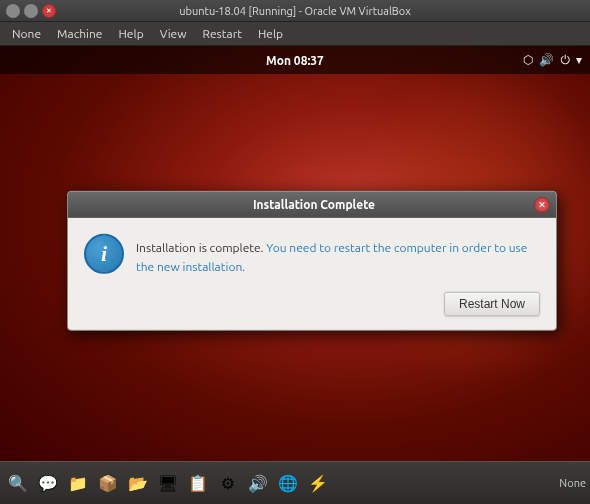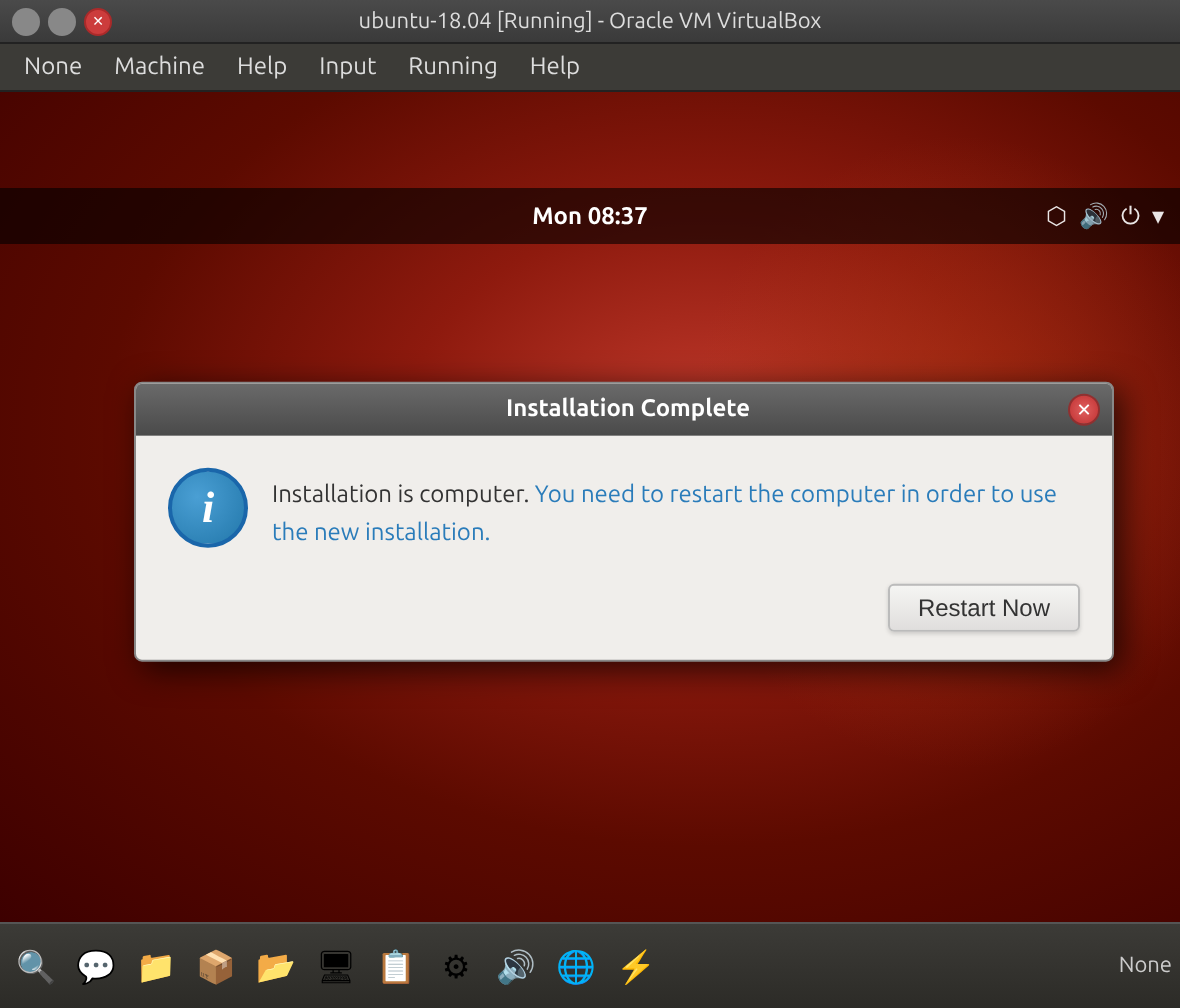--- a/index.html
+++ b/index.html
@@ -92,21 +92,20 @@
     .top-panel {
       position: absolute;
       top: 0;
       left: 0;
       right: 0;
       height: 28px;
       background: rgba(0,0,0,0.6);
       display: flex;
       align-items: center;
       justify-content: center;
-      margin-top: 48px;
     }
     .panel-time {
       color: #fff;
       font-size: 12px;
       font-weight: bold;
     }
     .panel-right-icons {
       position: absolute;
       right: 8px;
       display: flex;
@@ -254,22 +253,22 @@
     <button class="title-btn close"></button>
   </div>
   <span class="title-bar-title">ubuntu-18.04 [Running] - Oracle VM VirtualBox</span>
   <div style="width:50px"></div>
 </div>
 
 <div class="menu-bar">
   <span class="menu-item">None</span>
   <span class="menu-item">Machine</span>
   <span class="menu-item">Help</span>
-  <span class="menu-item">Input</span>
-  <span class="menu-item">Running</span>
+  <span class="menu-item">View</span>
+  <span class="menu-item">Restart</span>
   <span class="menu-item">Help</span>
 </div>
 
 <div class="desktop">
 
   <div class="top-panel">
     <span class="panel-time">Mon 08:37</span>
     <div class="panel-right-icons">
       <span class="panel-icon">⬡</span>
       <span class="panel-icon">🔊</span>
@@ -282,21 +281,21 @@
     <div class="dialog-title-bar">
       <div style="width:20px"></div>
       <span class="dialog-title-text">Installation Complete</span>
       <div class="dialog-close-btn">✕</div>
     </div>
     <div class="dialog-body">
       <div class="dialog-icon">
         <span>i</span>
       </div>
       <div class="dialog-message">
-        <span>Installation is computer. </span><span class="highlight">You need to restart the computer in order to use the new installation.</span>
+        <span>Installation is complete. </span><span class="highlight">You need to restart the computer in order to use the new installation.</span>
       </div>
     </div>
     <div class="dialog-footer">
       <button class="restart-btn">Restart Now</button>
     </div>
   </div>
 
 </div>
 
 <div class="taskbar">

